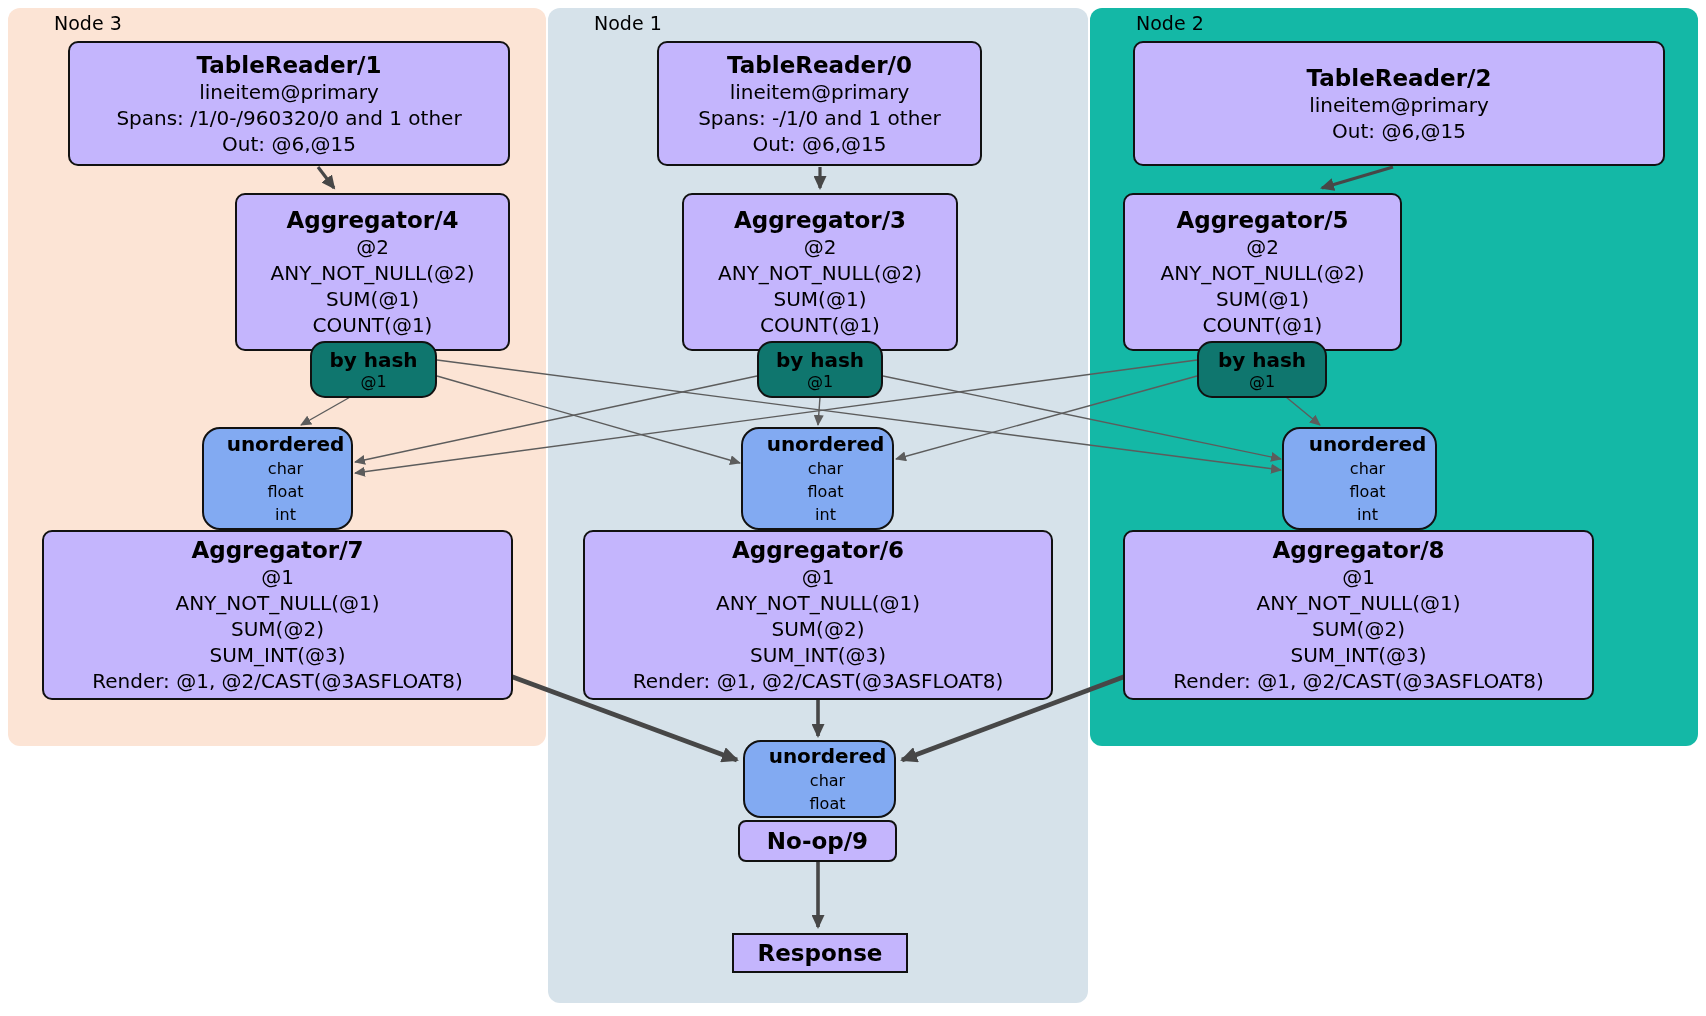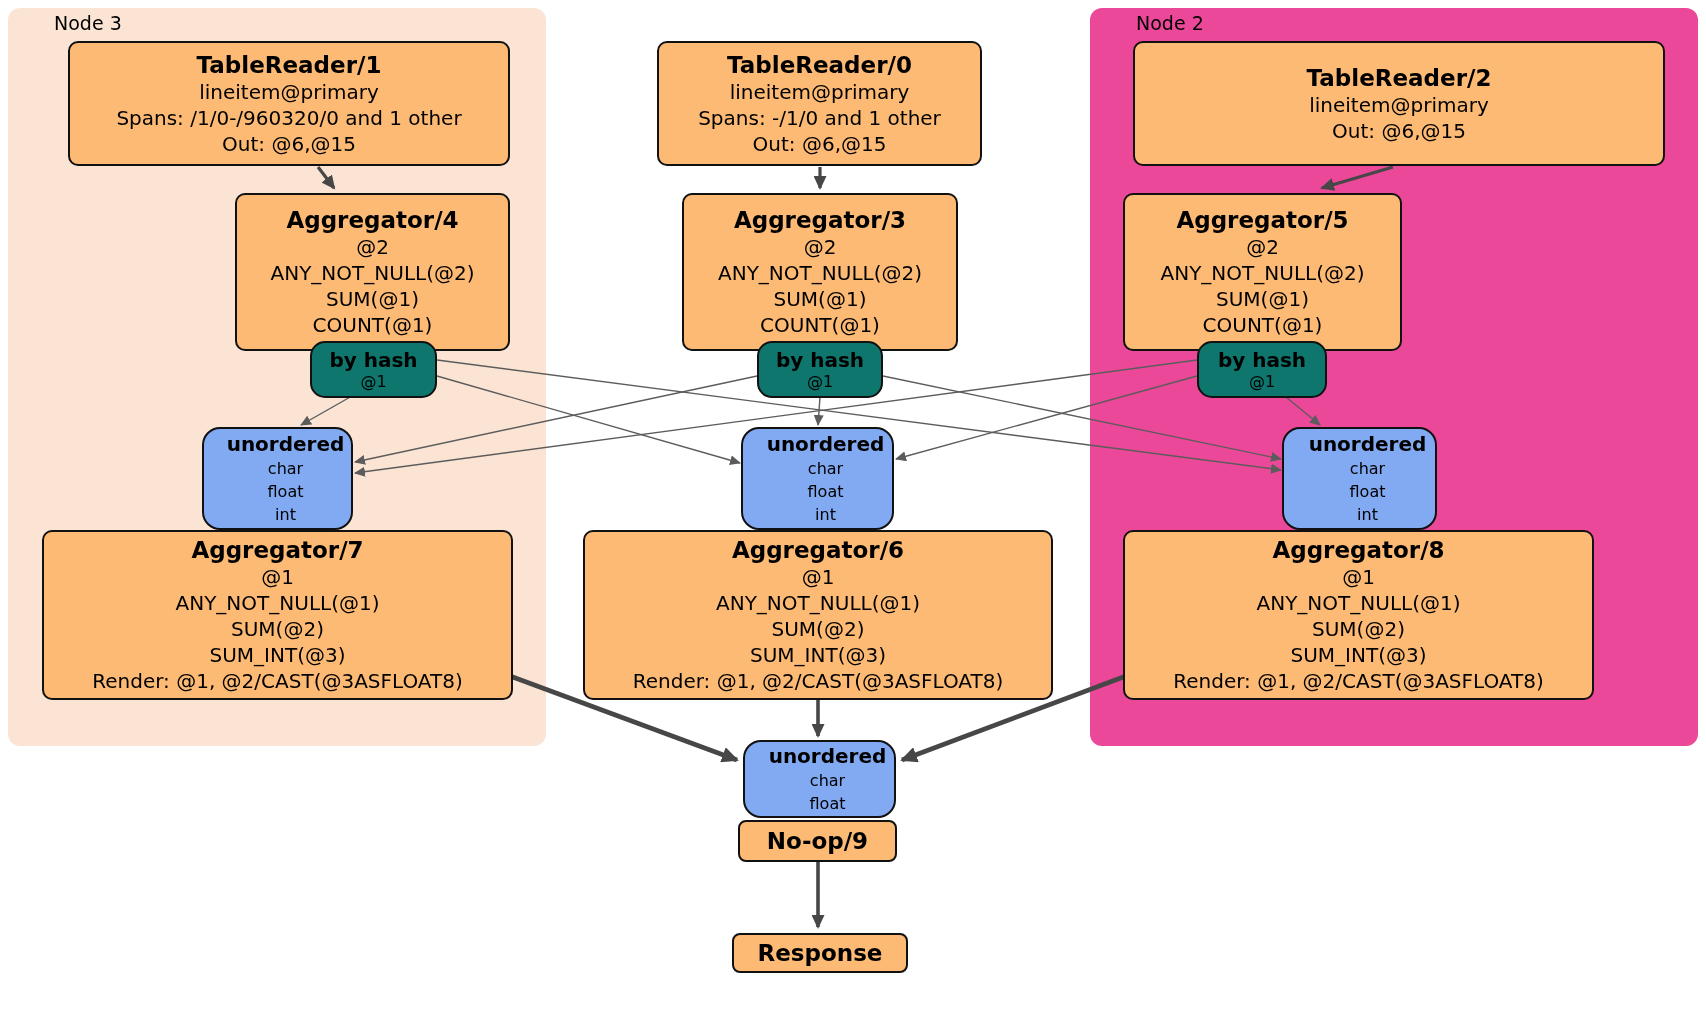--- a/index.html
+++ b/index.html
@@ -4,21 +4,21 @@
 <style>
   html,body{margin:0;padding:0;background:#ffffff;}
   #stage{
     position:relative;width:1706px;height:1016px;overflow:hidden;
     font-family:"DejaVu Sans","Liberation Sans",sans-serif;color:#000;
   }
   .panel{position:absolute;border-radius:12px;z-index:0;}
   .panel-label{position:absolute;left:10px;top:4px;font-size:19px;color:#000;margin-left:36px;}
   .edges{position:absolute;left:0;top:0;z-index:1;}
   .box{
-    position:absolute;z-index:2;background:#fdba74;border:2px solid #111;
+    position:absolute;z-index:2;background:#c4b5fd;border:2px solid #111;
     border-radius:10px;display:flex;flex-direction:column;align-items:center;
     justify-content:center;text-align:center;box-sizing:border-box;padding:18px 4px;
   }
   .box .title{font-weight:bold;font-size:23px;line-height:28px;white-space:nowrap;}
   .box .row{font-size:20px;line-height:26px;white-space:nowrap;}
   .router{
     position:absolute;z-index:3;background:#0f766e;border:2px solid #111;
     border-radius:15px;display:flex;flex-direction:column;align-items:center;
     justify-content:center;text-align:center;box-sizing:border-box;
   }
@@ -34,21 +34,24 @@
   .small-title{font-size:23px;}
 </style>
 </head>
 <body>
 
 <div id="stage">
 
   <div class="panel" style="left:8px;top:8px;width:538px;height:738px;background:#fce4d5;">
     <div class="panel-label">Node 3</div>
   </div>
-  <div class="panel" style="left:1090px;top:8px;width:608px;height:738px;background:#ec4899;">
+  <div class="panel" style="left:548px;top:8px;width:540px;height:995px;background:#d6e2ea;">
+    <div class="panel-label">Node 1</div>
+  </div>
+  <div class="panel" style="left:1090px;top:8px;width:608px;height:738px;background:#14b8a6;">
     <div class="panel-label">Node 2</div>
   </div>
 
   <svg class="edges" width="1706" height="1016" viewBox="0 0 1706 1016">
     <defs>
       <marker id="ah-thin" markerUnits="userSpaceOnUse" markerWidth="12" markerHeight="10" refX="10" refY="5" orient="auto">
         <path d="M0,0 L11,5 L0,10 z" fill="#5c5c5c"></path>
       </marker>
       <marker id="ah-mid" markerUnits="userSpaceOnUse" markerWidth="15" markerHeight="13" refX="12" refY="6.5" orient="auto">
         <path d="M0,0 L14,6.5 L0,13 z" fill="#474747"></path>
@@ -175,17 +178,17 @@
   </div>
 
   <div class="sync" style="left:743px;top:740px;width:153px;height:78px;">
     <div class="title">unordered</div>
     <div class="row">char</div>
     <div class="row">float</div>
   </div>
   <div class="box" style="left:738px;top:820px;width:159px;height:42px;border-radius:8px;">
     <div class="title small-title">No-op/9</div>
   </div>
-  <div class="box" style="left:732px;top:933px;width:176px;height:40px;border-radius:8px;">
+  <div class="box" style="left:732px;top:933px;width:176px;height:40px;border-radius:0;">
     <div class="title small-title">Response</div>
   </div>
 
 </div>
 
 </body></html>

